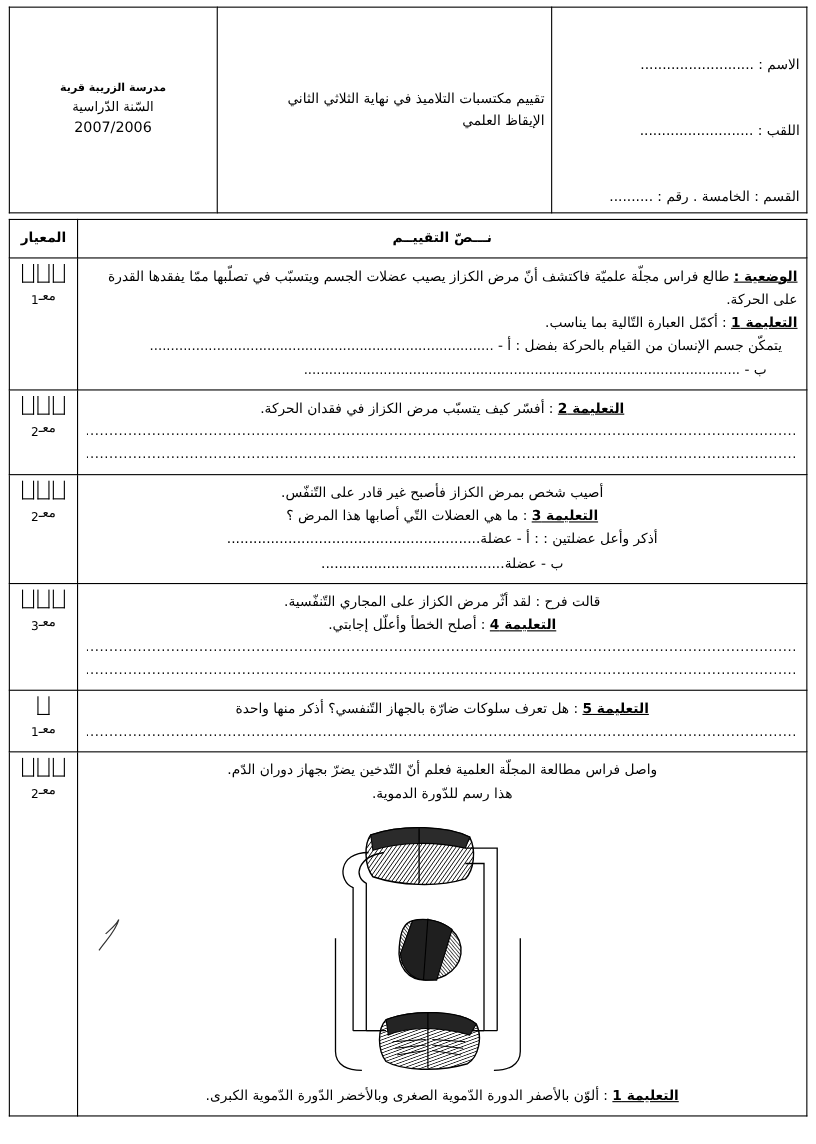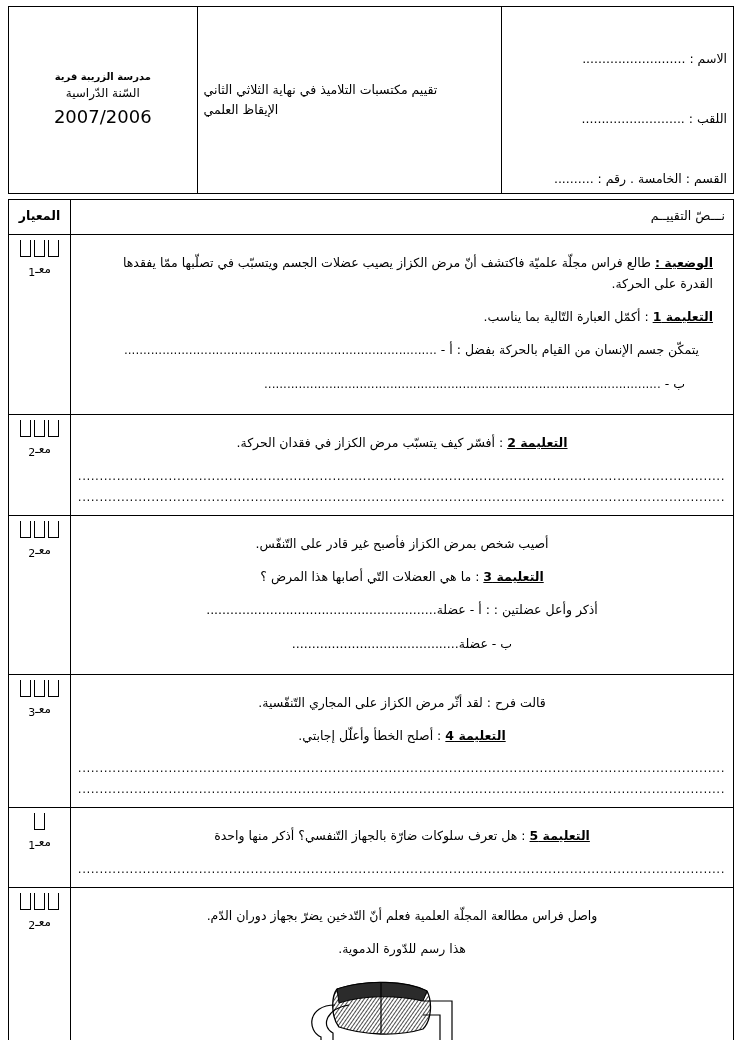--- a/index.html
+++ b/index.html
@@ -27,22 +27,22 @@
   }
   table.hdr td {
     border: 1px solid #000;
     vertical-align: middle;
     padding: 3px 6px;
     font-size: 12.5px;
   }
   .hdr-school { width: 26%; text-align: center; line-height: 1.55; }
   .hdr-school .l1 { font-weight: bold; font-size: 10px; }
   .hdr-school .l2 { font-size: 12px; }
-  .hdr-school .l3 { font-size: 18px; }
-  .hdr-title { width: 42%; text-align: left; line-height: 1.6; font-size: 13px; }
+  .hdr-school .l3 { font-size: 13px; }
+  .hdr-title { width: 42%; text-align: right; line-height: 1.6; font-size: 13px; }
   .hdr-ident { width: 32%; text-align: right; line-height: 1.75; font-size: 12.5px; }
   .hdr-ident .row { white-space: nowrap; margin-top: 38px; }
 
   
   table.main {
     width: 100%;
     border-collapse: collapse;
     table-layout: fixed;
     margin-top: 5px;
   }
@@ -53,42 +53,42 @@
     font-size: 12.5px;
     line-height: 1.75;
   }
   td.crit {
     width: 62px;
     text-align: center;
     vertical-align: middle;
     padding: 4px 2px;
   }
   .col-head { text-align: center; font-weight: bold; padding: 4px 2px; font-size: 13px; }
-  .col-head-wide { text-align: right; font-size: 13px; font-weight: normal; letter-spacing: 2px; }
+  .col-head-wide { text-align: center; font-size: 13px; font-weight: bold; letter-spacing: 2px; }
 
   
   .boxes { display: flex; justify-content: center; gap: 3px; margin-bottom: 2px; }
   .boxes i {
     display: block;
     width: 11px;
     height: 17px;
     border: 1px solid #000;
     border-top: none;
   }
   .crit-label { font-size: 12px; white-space: nowrap; }
   .crit-label sub { font-size: 11px; }
 
   
   .b { font-weight: bold; }
   .u { text-decoration: underline; }
   .ln { white-space: nowrap; overflow: hidden; display: block; letter-spacing: 0.5px; font-size: 12px; color: #111; }
   .indent1 { padding-right: 14px; }
   .indent2 { padding-right: 28px; }
   .center { text-align: center; }
-  p { margin: 12px; }
+  p { margin: 0; }
   .tight { line-height: 1.7; }
 
   
   .fig-wrap { display: flex; justify-content: center; margin: 10px 0 4px 0; }
   .fig { position: relative; width: 250px; height: 240px; }
   .fig svg { display: block; }
   .squiggle { position: absolute; left: -190px; top: 92px; }
 </style>
 </head>
 <body>

